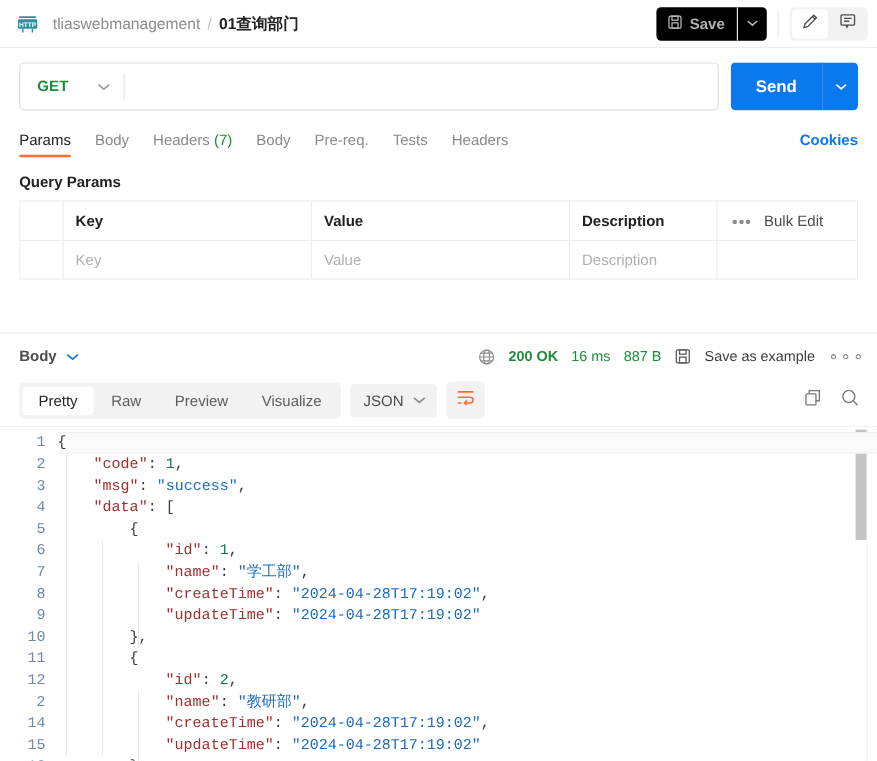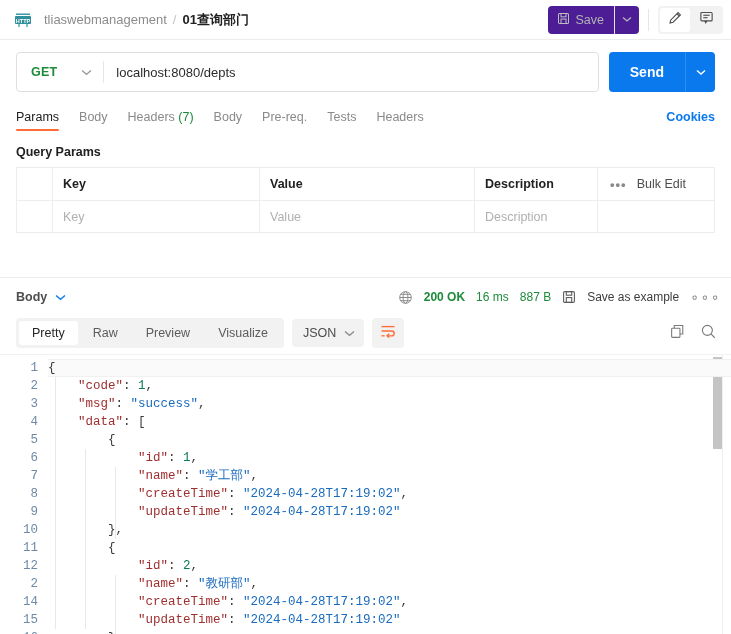--- a/index.html
+++ b/index.html
@@ -39,24 +39,25 @@
   .bc-sep { color: #c2c2c2; }
   .bc-current { color: #212121; font-weight: bold; }
   .topbar-right {
     margin-left: auto;
     display: flex;
     align-items: center;
     gap: 0px;
   }
   .save-group {
     display: flex; align-items: center;
-    background: #4c1d95;
+    background: #000000;
     border-radius: 4px;
     height: 28px;
     overflow: hidden;
+    font-weight: bold;
   }
   .save-btn {
     display: flex; align-items: center; gap: 6px;
     padding: 0 10px 0 9px;
     height: 28px;
     color: #b3b3b3;
     font-size: 12.5px;
     cursor: default;
   }
   .save-caret {
@@ -440,21 +441,20 @@
   <div class="url-wrap">
     <div class="method">
       <span class="method-label">GET</span>
       <span class="method-caret">
         <svg width="11" height="7" viewBox="0 0 11 7" fill="none" stroke="#9a9a9a" stroke-width="1.3">
             <path d="M1 1.5 L5.5 5.3 L10 1.5"></path>
           </svg>
       </span>
     </div>
     <div class="method-sep"></div>
-    <input class="url-input" value="localhost:8080/depts" style="">
   </div>
   <div class="send-group">
     <button class="send-btn">Send</button>
     <div class="send-caret">
       <svg width="10" height="7" viewBox="0 0 10 7" fill="none" stroke="#ffffff" stroke-width="1.4">
           <path d="M1 1.5 L5 5 L9 1.5"></path>
         </svg>
     </div>
   </div>
 </div>

